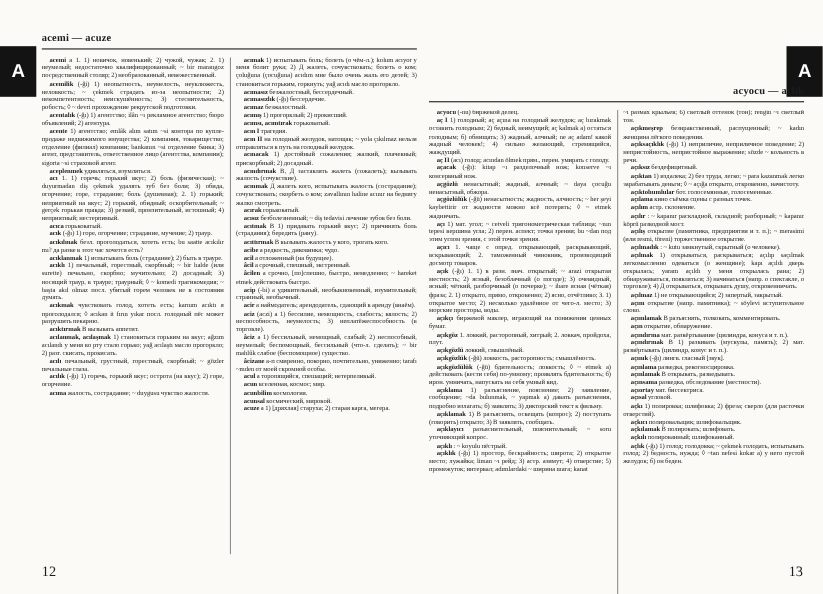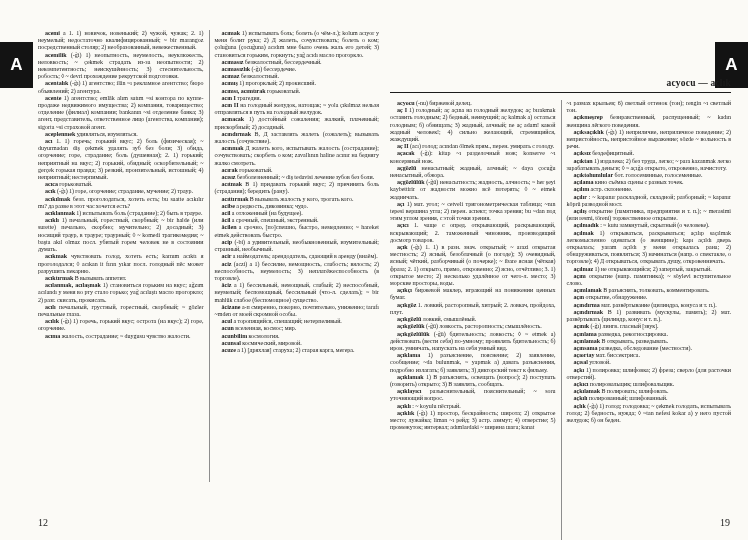--- a/index.html
+++ b/index.html
@@ -72,38 +72,39 @@
     font-family: "Liberation Sans", sans-serif;
     font-weight: bold;
     font-size: 17px;
   }
   .thumb-tab.left  { left: 0; }
   .thumb-tab.right { right: 0; }
 
   .page-number {
     position: absolute;
     bottom: 12px;
-    font-size: 10px;
+    font-size: 13px;
   }
   .page-number.left  { left: 38px; }
   .page-number.right { right: 18px; }
 </style>
 </head>
 <body>
 
 <div class="spread">
 
   <div class="thumb-tab left">
     <span>A</span>
   </div>
   <div class="thumb-tab right">
     <span>A</span>
   </div>
 
   <div class="page page-left">
+    <div class="running-head">acemi — acuze</div>
     <div class="cols">
       <div class="col first">
           <p class="entry"><b>acemi</b> а 1. 1) новичок, новенький; 2) чужой, чужак; 2. 1) неумелый; недостаточно квалифицированный; ~ bir marangoz посредственный столяр; 2) необразованный, невежественный.</p>
           <p class="entry"><b>acemilik</b> (-ği) 1) неопытность, неумелость, неуклюжесть, неловкость; ~ çekmek страдать из-за неопытности; 2) некомпетентность; неискушённость; 3) стеснительность, робость; ◊ ~ devri прохождение рекрутской подготовки.</p>
           <p class="entry"><b>acentalık</b> (-ğı) 1) агентство; ilân ~ı рекламное агентство; бюро объявлений; 2) агентура.</p>
           <p class="entry"><b>acente</b> 1) агентство; emlâk alım satım ~si контора по купле-продаже недвижимого имущества; 2) компания, товарищество; отделение (филиал) компании; bankanın ~si отделение банка; 3) агент, представитель, ответственное лицо (агентства, компании); sigorta ~si страховой агент.</p>
           <p class="entry"><b>aceplenmek</b> удивляться, изумляться.</p>
           <p class="entry"><b>acı</b> 1. 1) горечь; горький вкус; 2) боль (физическая); ~ duyurmadan diş çekmek удалять зуб без боли; 3) обида, огорчение; горе, страдание; боль (душевная); 2. 1) горький; неприятный на вкус; 2) горький, обидный; оскорбительный; ~ gerçek горькая правда; 3) резкий, пронзительный, истошный; 4) неприятный; нестерпимый.</p>
           <p class="entry"><b>acıca</b> горьковатый.</p>
           <p class="entry"><b>acık</b> (-ğı) 1) горе, огорчение; страдание, мучение; 2) траур.</p>
@@ -203,15 +204,15 @@
           <p class="entry"><b>açkı</b> 1) полировка; шлифовка; 2) фреза; сверло (для расточки отверстий).</p>
           <p class="entry"><b>açkıcı</b> полировальщик; шлифовальщик.</p>
           <p class="entry"><b>açkılamak</b> В полировать; шлифовать.</p>
           <p class="entry"><b>açkılı</b> полированный; шлифованный.</p>
           <p class="entry"><b>açlık</b> (-ğı) 1) голод; голодовка; ~ çekmek голодать, испытывать голод; 2) бедность, нужда; ◊ ~tan nefesi kokar а) у него пустой желудок; б) он беден.</p>
         </div>
     </div>
   </div>
 
   <div class="page-number left">12</div>
-  <div class="page-number right">19</div>
+  <div class="page-number right">13</div>
 
 </div>
 
 </body></html>

